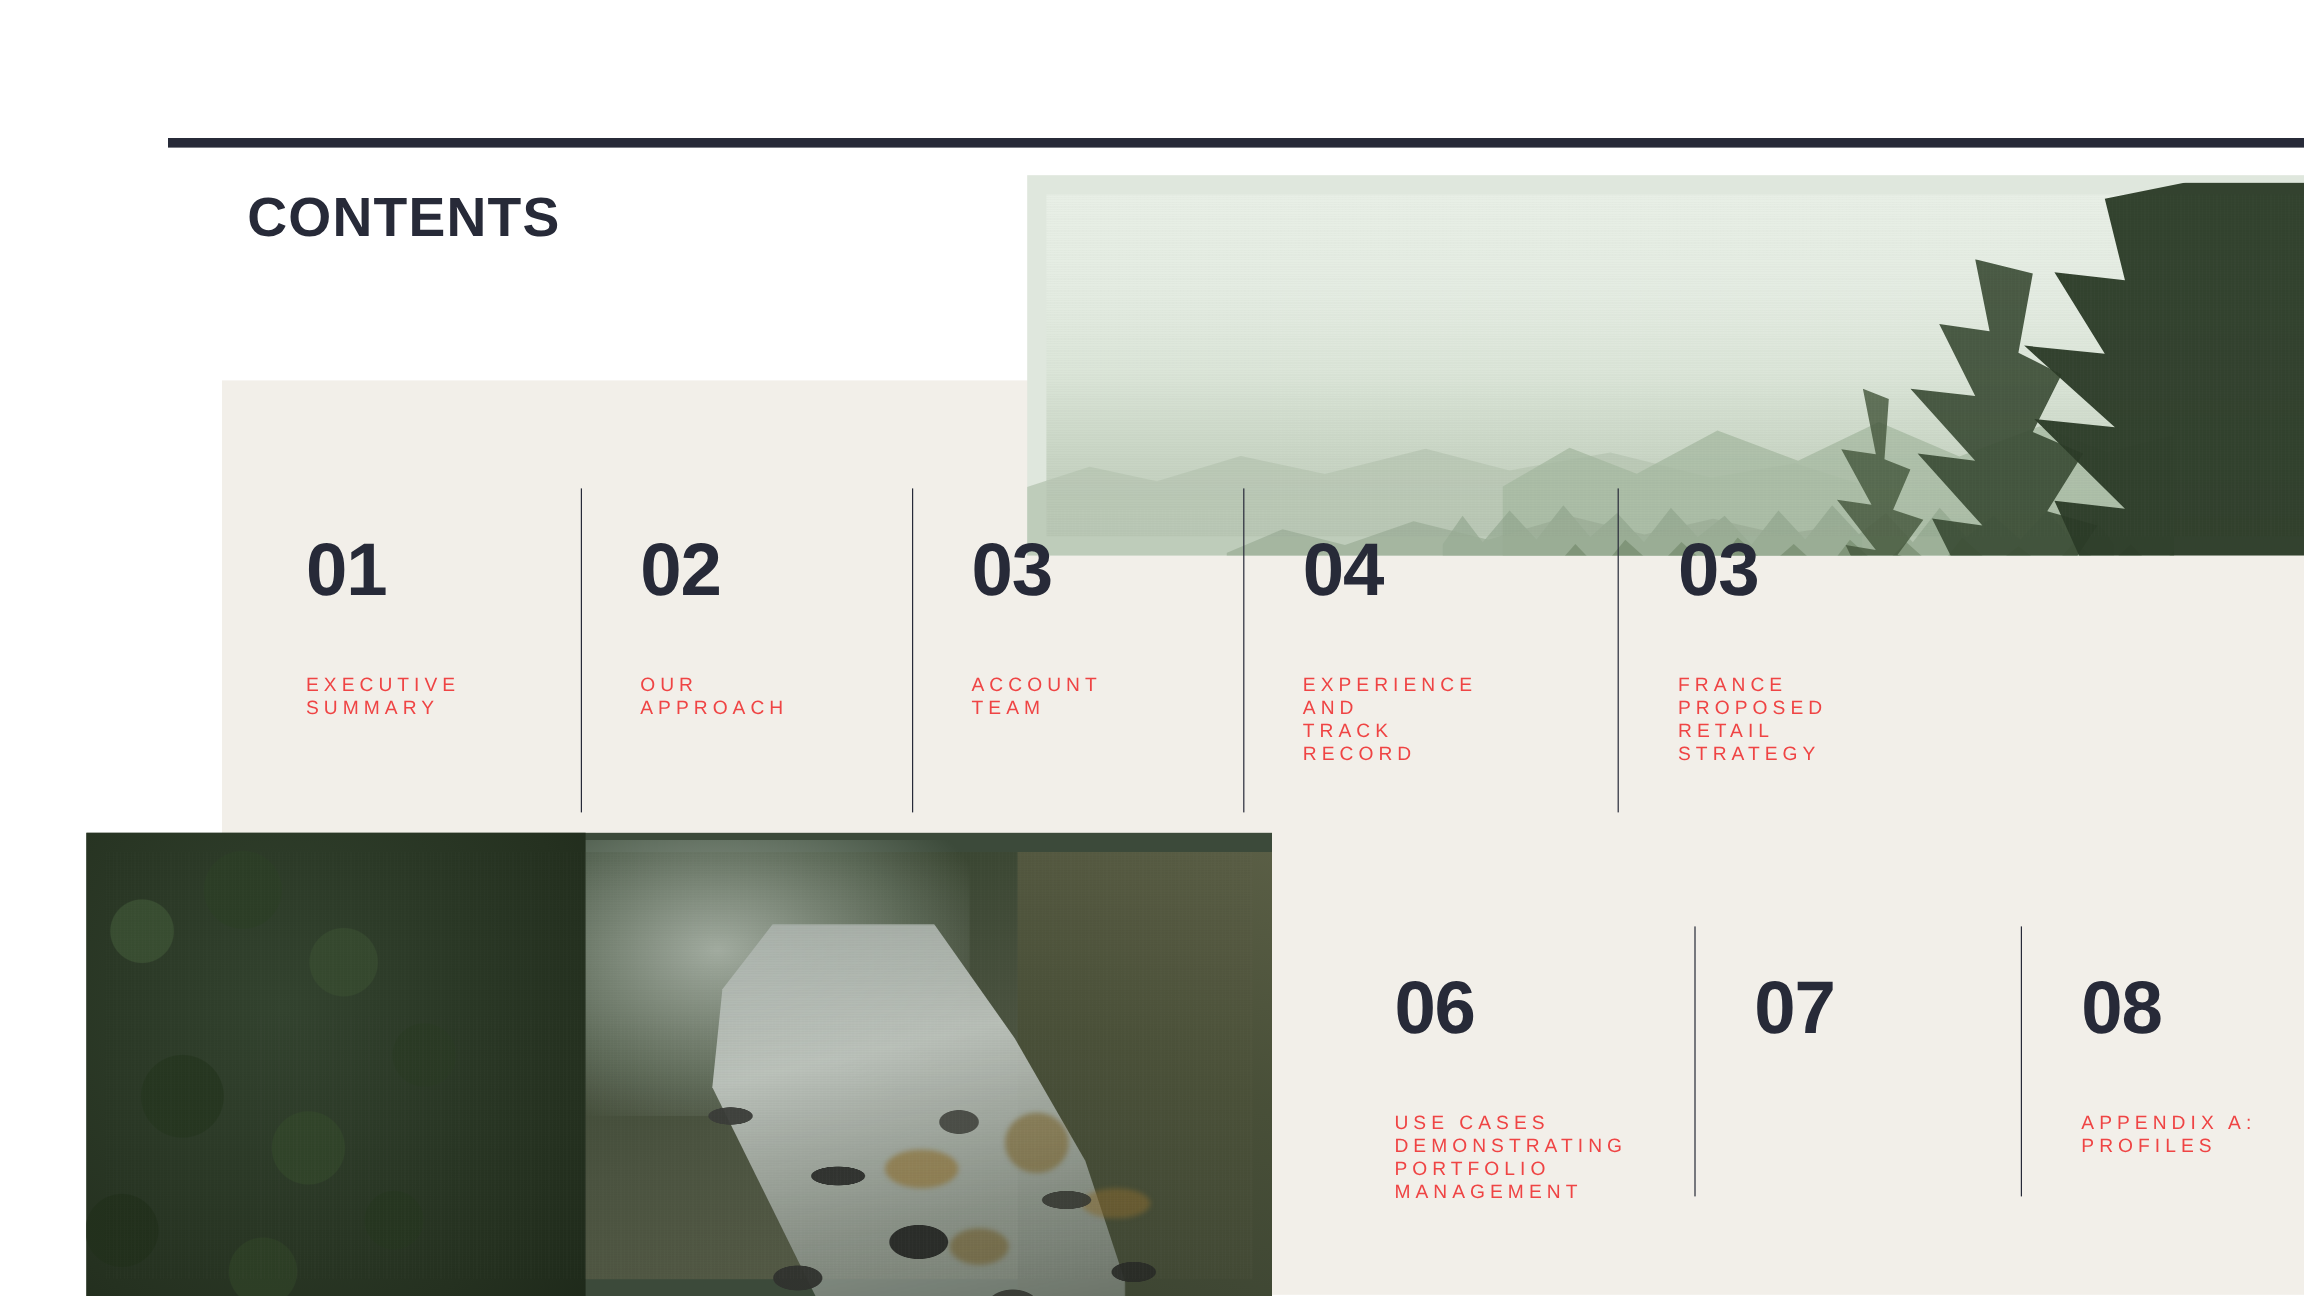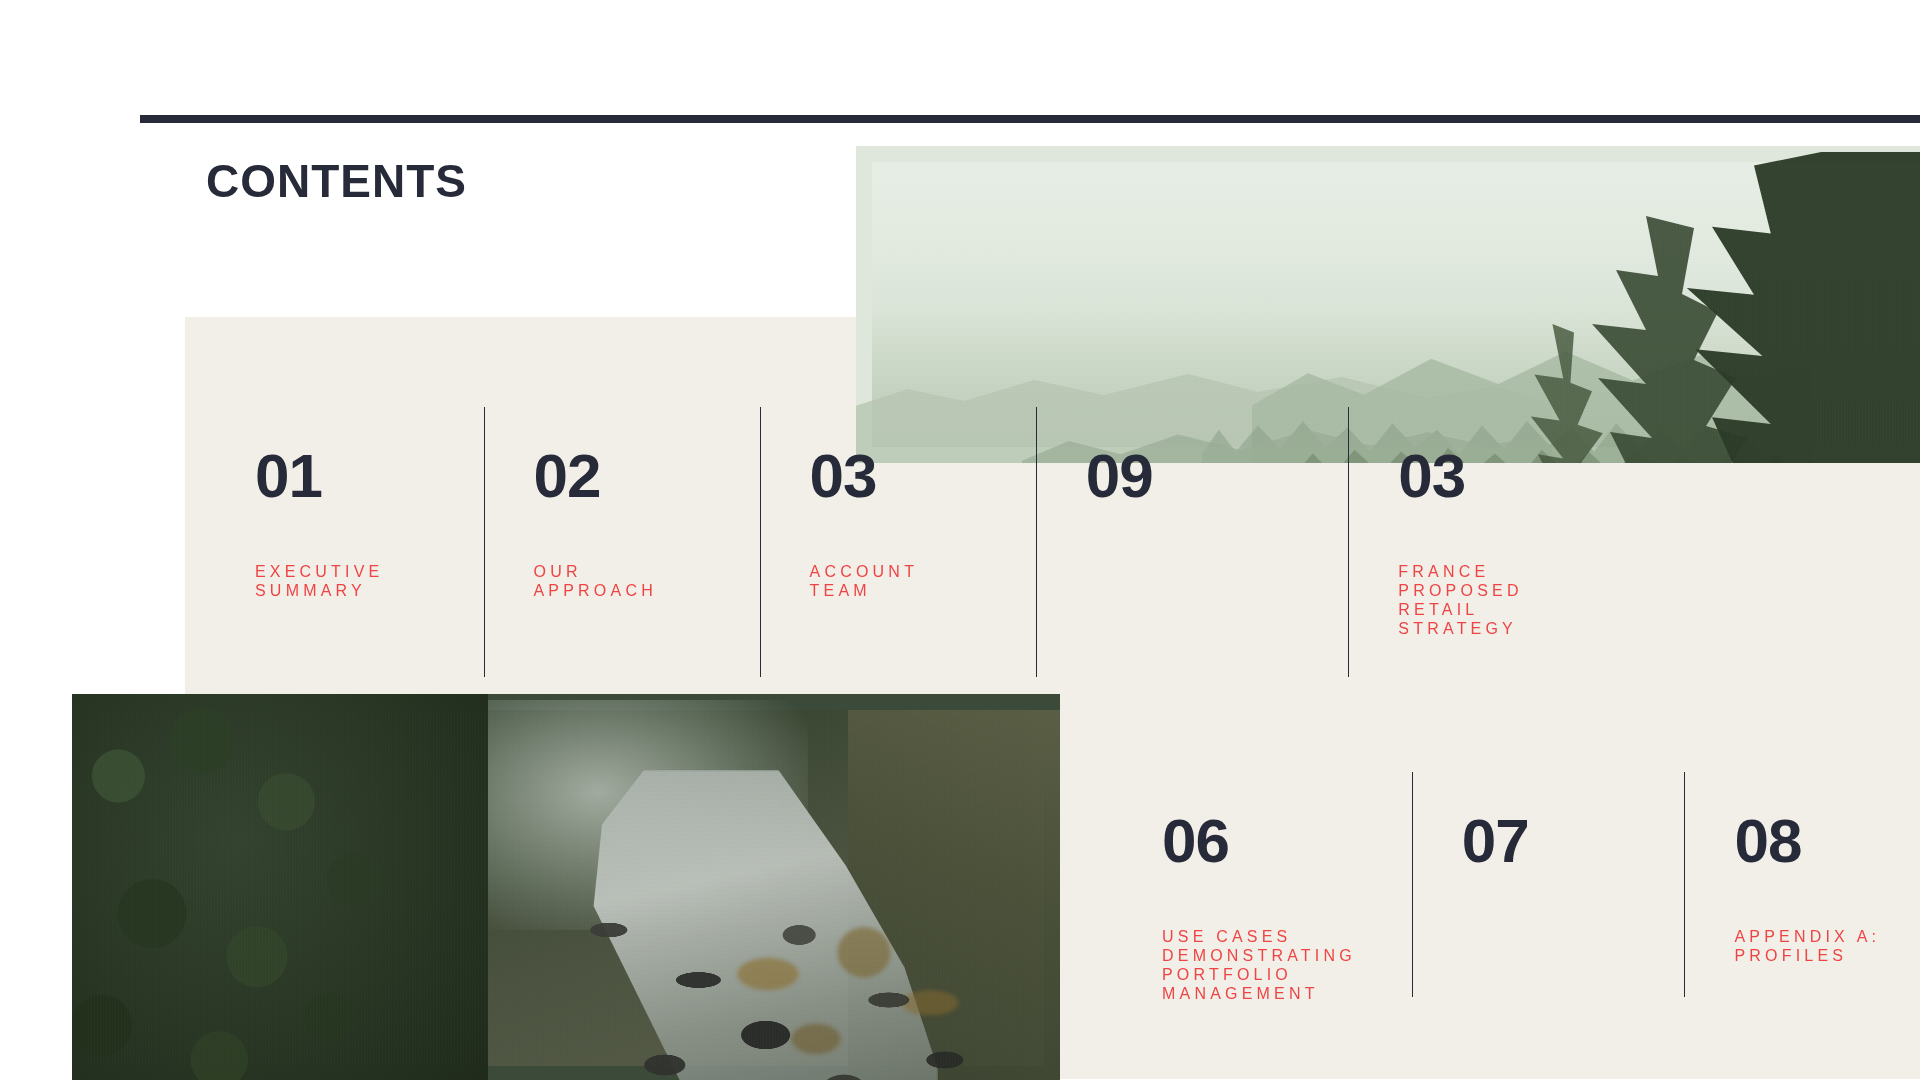--- a/index.html
+++ b/index.html
@@ -320,21 +320,23 @@
     </div>
     <div class="toc-item w-top divided">
       <div class="num">02</div>
       <div class="label">OUR APPROACH</div>
     </div>
     <div class="toc-item w-top divided">
       <div class="num">03</div>
       <div class="label">ACCOUNT TEAM</div>
     </div>
     <div class="toc-item w-wide divided">
-      <div class="num">09</div>
+      <div class="num">04</div>
+      <div class="label">EXPERIENCE AND
+TRACK RECORD</div>
     </div>
     <div class="toc-item w-wide divided">
       <div class="num">03</div>
       <div class="label">FRANCE
 PROPOSED
 RETAIL
 STRATEGY</div>
     </div>
   </div>
 

